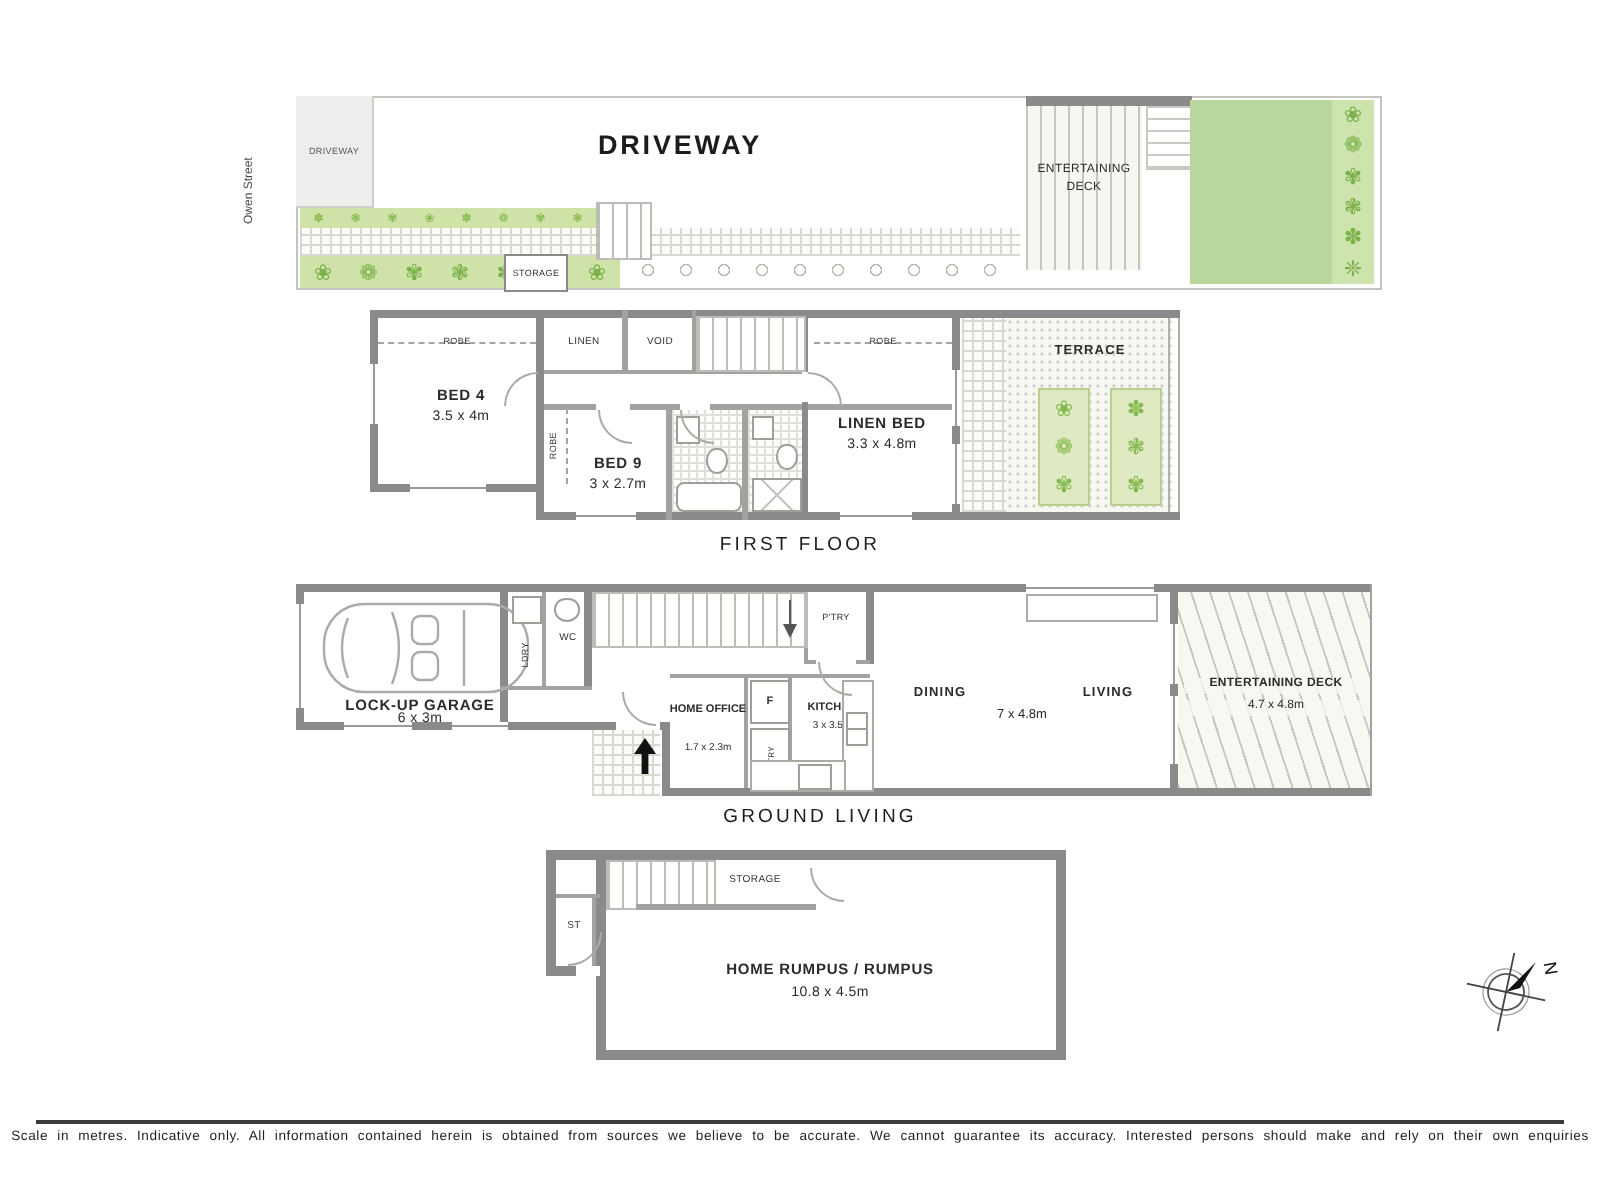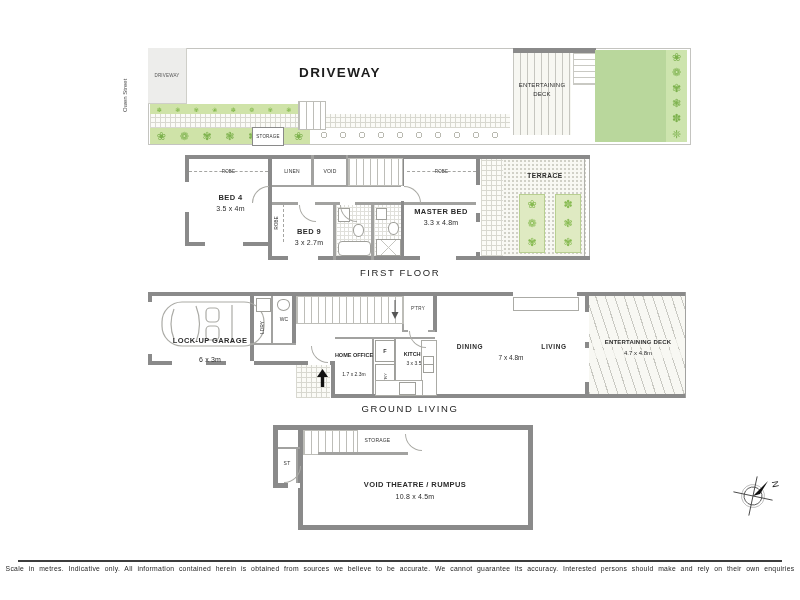--- a/index.html
+++ b/index.html
@@ -150,21 +150,21 @@
 
   <div class="hatchv" style="left:348px;top:158px;width:53px;height:26px;"></div>
 
   <div class="lbl tinylbl" style="left:272px;top:168px;width:40px;">LINEN</div>
   <div class="lbl tinylbl" style="left:313px;top:168px;width:34px;">VOID</div>
   <div class="lbl roomname" style="left:193px;top:193px;width:75px;">BED 4</div>
   <div class="lbl dims" style="left:193px;top:204px;width:75px;">3.5 x 4m</div>
   <div class="lbl roomname" style="left:284px;top:227px;width:50px;">BED 9</div>
   <div class="lbl dims" style="left:284px;top:238px;width:50px;">3 x 2.7m</div>
   <div class="lbl tinylbl" style="left:337px;top:230px;width:34px;">BATH</div>
-  <div class="lbl roomname" style="left:404px;top:207px;width:74px;">MASTER BED</div>
+  <div class="lbl roomname" style="left:404px;top:207px;width:74px;">LINEN BED</div>
   <div class="lbl dims" style="left:404px;top:218px;width:74px;">3.3 x 4.8m</div>
   <div class="abs" style="left:390px;top:210px;width:11px;height:44px;display:flex;align-items:center;justify-content:center;">
     <span class="tinylbl vertd" style="font-size:4.5px;">ENSUITE</span>
   </div>
 
   <div class="tiles" style="left:336px;top:205px;width:35px;height:51px;"></div>
   <div class="fix" style="left:338px;top:241px;width:31px;height:13px;border-radius:4px;"></div>
   <div class="fix" style="left:353px;top:224px;width:9px;height:11px;border-radius:45% 45% 50% 50%;"></div>
   <div class="fix" style="left:338px;top:208px;width:10px;height:12px;"></div>
   <div class="tiles" style="left:374px;top:205px;width:27px;height:51px;"></div>
@@ -232,21 +232,21 @@
   <svg class="abs" style="left:160px;top:299px;" width="106" height="50" viewBox="0 0 106 50">
     <g fill="none" stroke="#ababa6" stroke-width="1.2">
       <rect x="2" y="3" width="102" height="44" rx="20"></rect>
       <path d="M36 7 q7 18 0 36"></path>
       <rect x="46" y="9" width="13" height="14" rx="4"></rect>
       <rect x="46" y="27" width="13" height="14" rx="4"></rect>
       <line x1="72" y1="6" x2="72" y2="44"></line>
       <path d="M14 10 q-6 15 0 30"></path>
     </g>
   </svg>
-  <div class="lbl roomname" style="left:150px;top:336px;width:120px;">LOCK-UP GARAGE</div>
+  <div class="lbl roomname" style="left:150px;top:348px;width:120px;">LOCK-UP GARAGE</div>
   <div class="lbl dims" style="left:150px;top:355px;width:120px;">6 x 3m</div>
 
   <div class="fix" style="left:256px;top:298px;width:13px;height:12px;"></div>
   <div class="abs" style="left:255px;top:312px;width:14px;height:30px;display:flex;align-items:center;justify-content:center;">
     <span class="tinylbl vert" style="font-size:4.5px;">LDRY</span>
   </div>
   <div class="fix" style="left:277px;top:299px;width:11px;height:10px;border-radius:45% 45% 50% 50%;"></div>
   <div class="lbl tinylbl" style="left:274px;top:316px;width:20px;">WC</div>
 
   <div class="hatchv" style="left:296px;top:296px;width:106px;height:26px;"></div>
@@ -299,21 +299,21 @@
   <div class="thin" style="left:278px;top:447px;width:22px;height:2px;"></div>
   <div class="thin" style="left:296px;top:447px;width:2px;height:36px;"></div>
   <div class="lbl tinylbl" style="left:277px;top:460px;width:20px;">ST</div>
 
   <div class="hatchv" style="left:303px;top:430px;width:53px;height:23px;"></div>
   <div class="thin" style="left:318px;top:452px;width:90px;height:3px;"></div>
   <div class="lbl tinylbl" style="left:355px;top:437px;width:45px;">STORAGE</div>
   <div class="arc" style="left:405px;top:434px;transform:rotate(90deg);"></div>
   <div class="arc" style="left:284px;top:466px;transform:rotate(0deg);"></div>
 
-  <div class="lbl roomname" style="left:330px;top:480px;width:170px;">VOID THEATRE / RUMPUS</div>
+  <div class="lbl roomname" style="left:330px;top:480px;width:170px;">HOME RUMPUS / RUMPUS</div>
   <div class="lbl dims" style="left:330px;top:492px;width:170px;">10.8 x 4.5m</div>
 
 
   <svg class="abs" style="left:729px;top:470px;" width="58" height="48" viewBox="0 0 58 48">
     <g transform="rotate(12 24 26)" fill="none">
       <circle cx="24" cy="26" r="9" stroke="#555" stroke-width="0.9"></circle>
       <circle cx="24" cy="26" r="11.5" stroke="#9a9a9a" stroke-width="0.6"></circle>
       <line x1="24" y1="6" x2="24" y2="46" stroke="#444" stroke-width="0.9"></line>
       <line x1="4" y1="26" x2="44" y2="26" stroke="#444" stroke-width="0.9"></line>
     </g>

